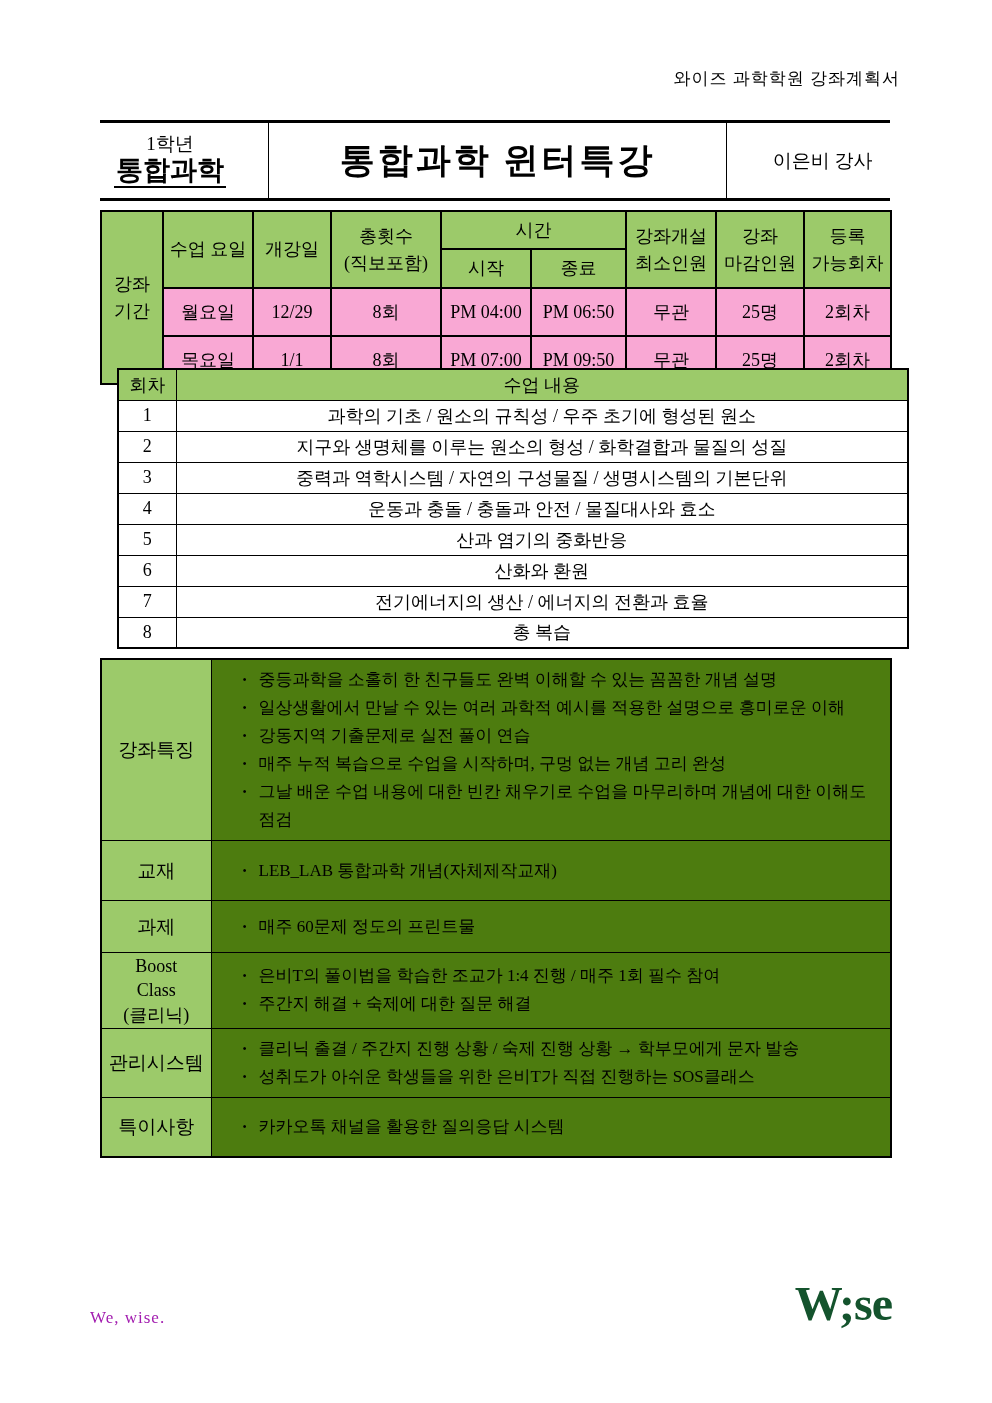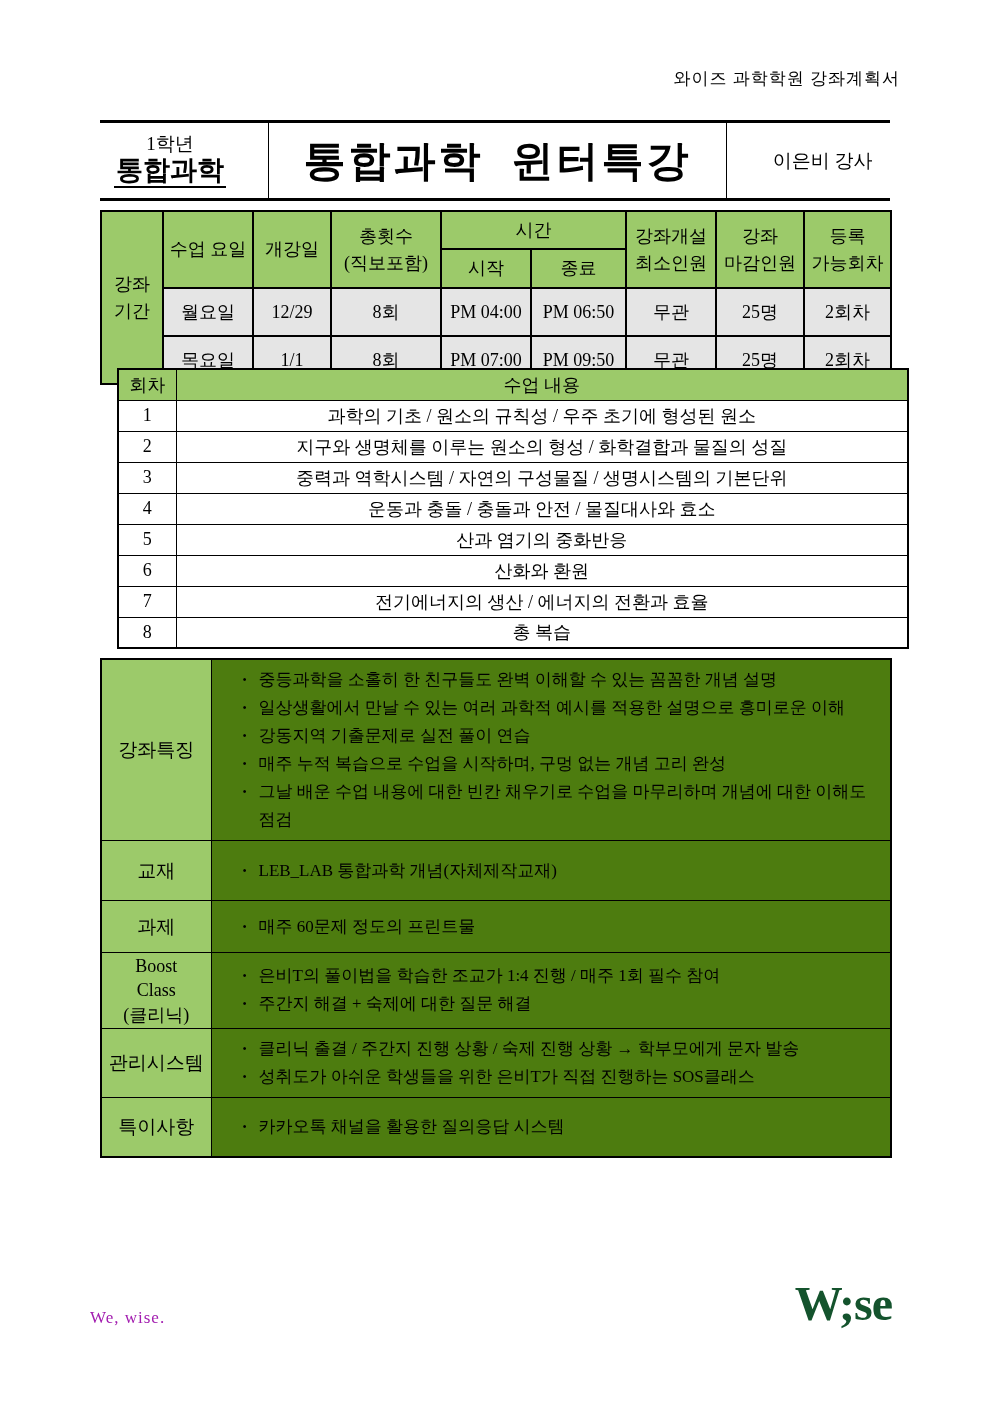--- a/index.html
+++ b/index.html
@@ -15,36 +15,36 @@
     position:absolute;top:120px;left:100px;width:790px;height:81px;
     border-top:3px solid #000;border-bottom:3px solid #000;
     display:flex;align-items:stretch;box-sizing:border-box;gap:28px;
   }
   .tb-cell{display:flex;flex-direction:column;align-items:center;justify-content:center;}
   .tb-left{width:140px;}
   .tb-center{flex:1;border-left:1px solid #000;border-right:1px solid #000;}
   .tb-right{width:135px;}
   .grade{font-size:19px;line-height:22px;}
   .subject{font-size:27px;font-weight:bold;line-height:30px;border-bottom:2px solid #000;padding:0 2px 1px 2px;text-align:right;}
-  .course-title{font-size:42px;font-weight:bold;letter-spacing:3px;font-family:Liberation Mono, monospace;}
+  .course-title{font-size:35px;font-weight:bold;letter-spacing:3px;}
   .instructor{font-size:19px;}
 
   
   table{border-collapse:collapse;table-layout:fixed;}
   td,th{box-sizing:border-box;font-weight:normal;overflow:hidden;}
   .green{background:#9CCA6A;}
   .center{text-align:center;vertical-align:middle;}
   .pre{white-space:pre-line;}
 
   
   .schedule{position:absolute;top:210px;left:100px;width:790px;font-size:18px;text-align:center;}
   .schedule td,.schedule th{border:2px solid #000;vertical-align:middle;line-height:1.45;}
   .schedule .hr1{height:38px;}
   .schedule .hr2{height:39px;}
-  .schedule .dr{height:48px;background:#e5e5e5;}
+  .schedule .dr{height:48px;background:#f9a8d4;}
 
   
   .sessions{position:absolute;top:368px;left:117px;width:790px;font-size:18px;text-align:center;border:2px solid #000;}
   .sessions td,.sessions th{border:1.5px solid #000;vertical-align:middle;}
   .sessions .shead{height:31px;}
   .sessions .srow{height:31px;background:#fff;}
 
   
   .info{position:absolute;top:658px;left:100px;width:790px;border:2px solid #000;}
   .info td{border:1.5px solid #000;vertical-align:middle;}

